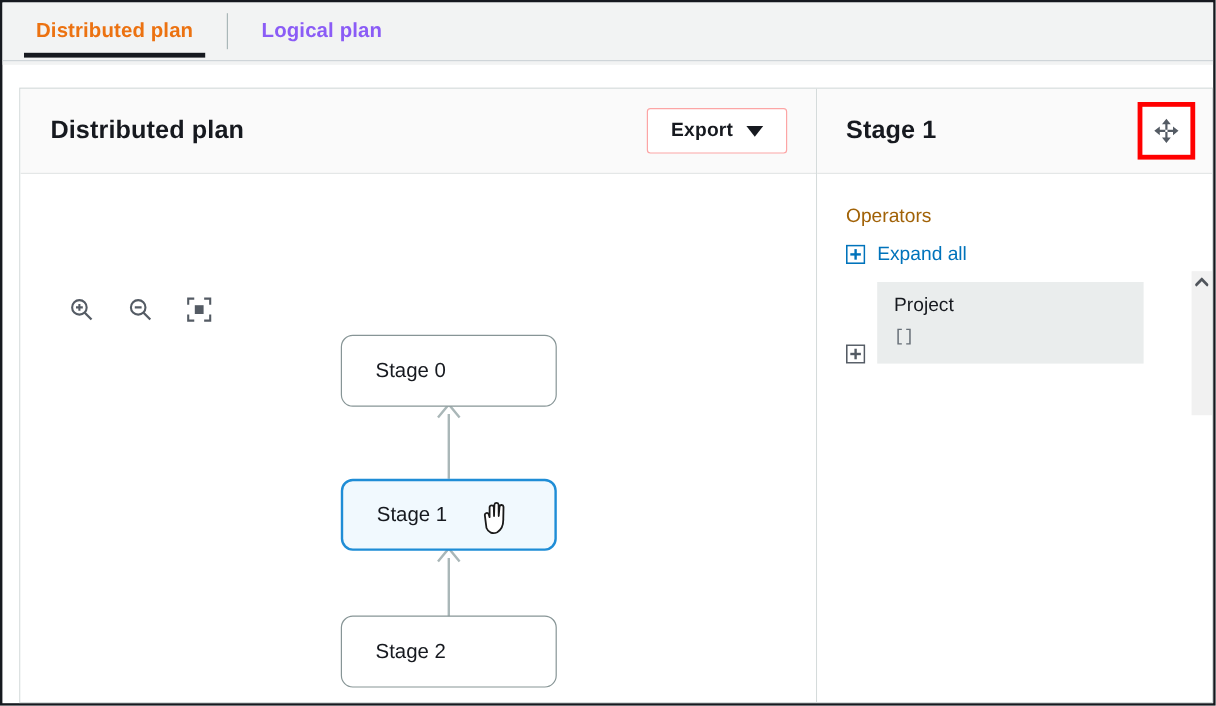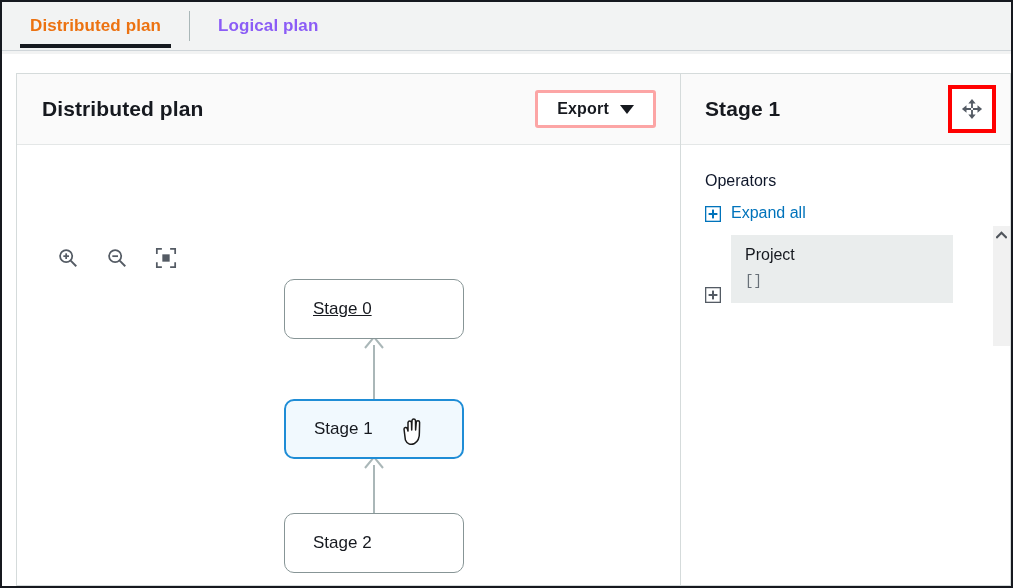--- a/index.html
+++ b/index.html
@@ -108,21 +108,21 @@
   }
   .header-spacer { flex: 1; }
 
   .export-btn {
     display: flex;
     align-items: center;
     justify-content: flex-end;
     gap: 11px;
     height: 38px;
     padding: 0 19px;
-    border: 3px solid #fca5a5;
+    border: 1px solid #fca5a5;
     border-radius: 3px;
     background: #ffffff;
     color: #16191f;
     font-size: 16px;
     font-weight: bold;
     font-family: "Liberation Sans", sans-serif;
     cursor: pointer;
     letter-spacing: 0.2px;
   }
   .caret-down {
@@ -170,21 +170,21 @@
     border: 1.5px solid #879596;
     font-size: 17px;
     color: #16191f;
     padding-left: 28px;
     cursor: pointer;
   }
   .node.selected {
     background: #f1f9fe;
     border: 2px solid #1f8dd6;
   }
-  #node0 { left: 267px; top: 134px; text-decoration: underline; }
+  #node0 { left: 267px; top: 134px; }
   #node1 { left: 267px; top: 254px; }
   #node2 { left: 267px; top: 368px; }
 
   .cursor-hand {
     position: absolute;
     left: 381px; top: 268px;
     width: 30px; height: 36px;
     pointer-events: none;
   }
 
@@ -219,26 +219,26 @@
   .expand-icon { width: 22px; height: 22px; color: #545b64; display:block; }
 
   .right-body {
     flex: 1;
     padding: 27px 0 0 24px;
     position: relative;
     overflow: hidden;
   }
   .operators-label {
     font-size: 16px;
-    color: #0f172a;
+    color: #a16207;
     margin-bottom: 14px;
   }
   .expand-all-row {
     display: flex;
-    align-items: flex-end;
+    align-items: flex-start;
     gap: 10px;
     margin-bottom: 13px;
     cursor: pointer;
     width: max-content;
   }
   .plus-box {
     width: 16px; height: 16px;
     flex-shrink: 0;
     display: block;
   }

